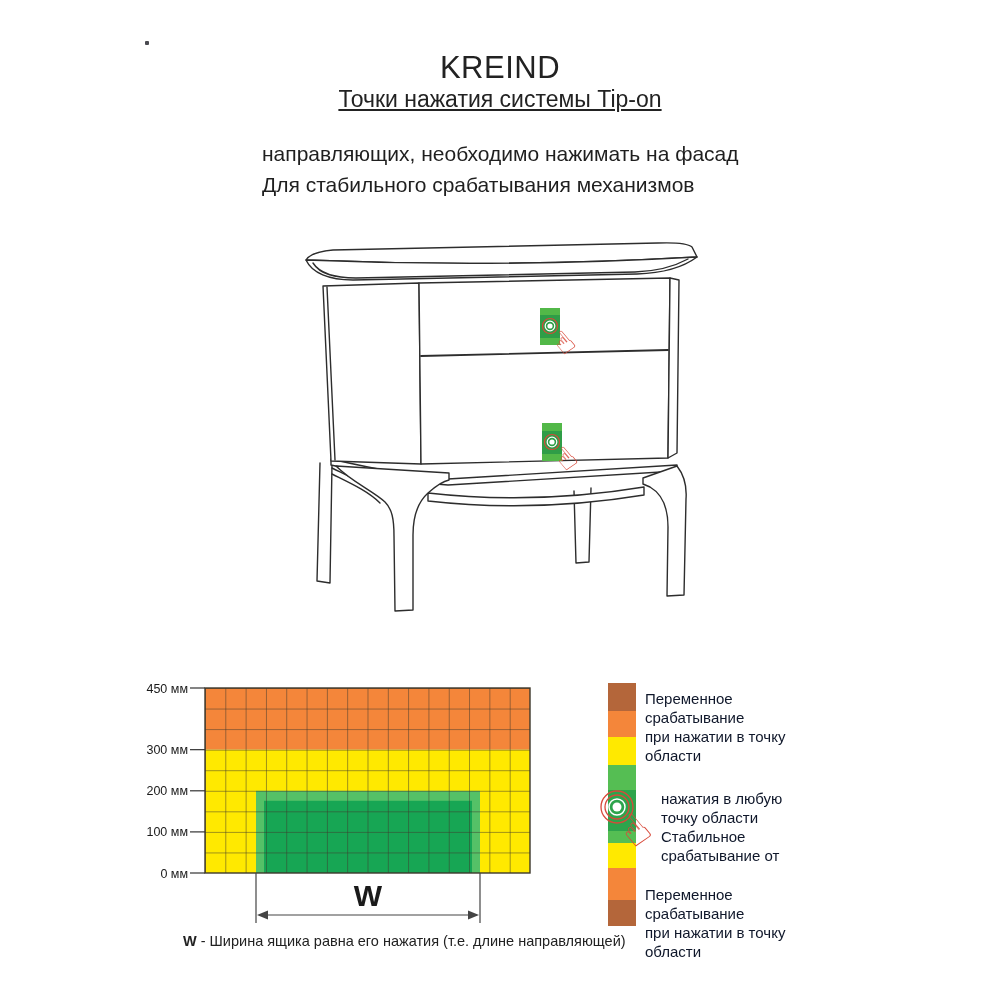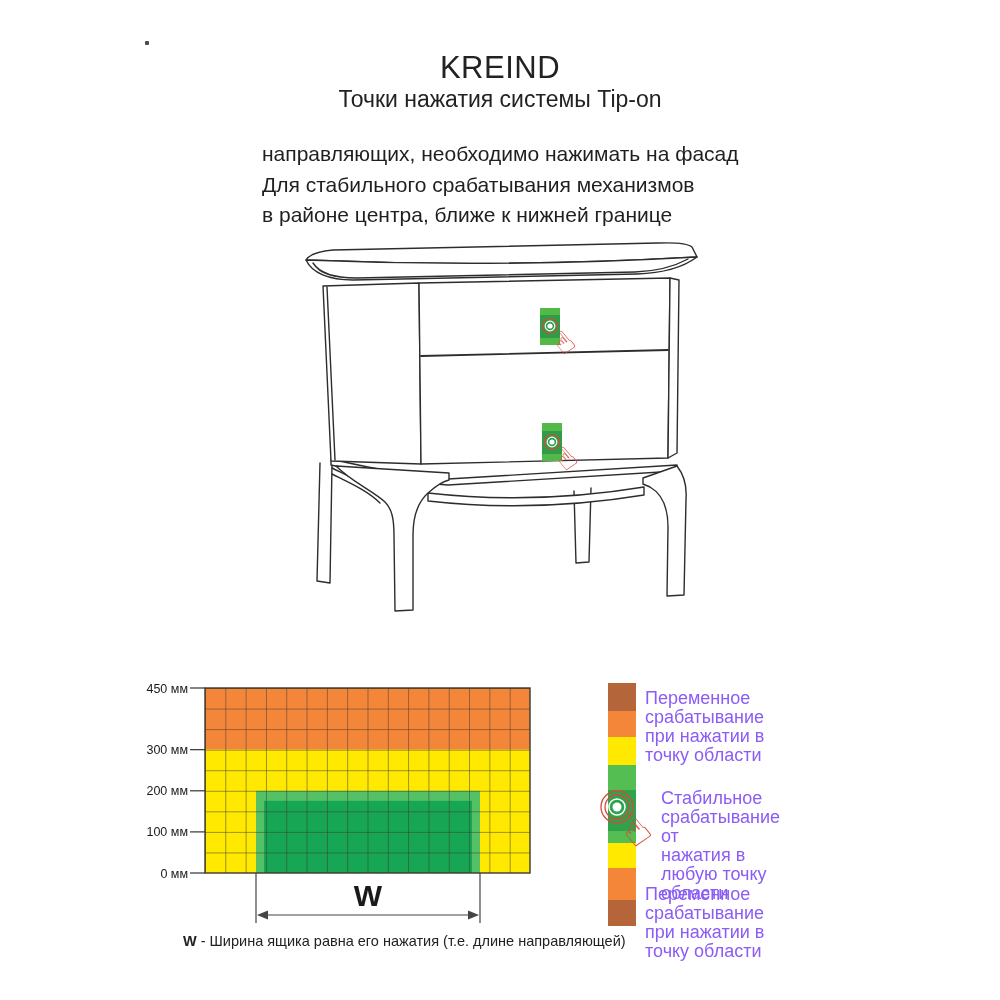--- a/index.html
+++ b/index.html
@@ -1,48 +1,47 @@
 <!DOCTYPE html>
 <html><head>
 <meta charset="utf-8">
 <style>
   html,body{margin:0;padding:0;background:#fff;}
   #stage{position:relative;width:802px;height:1000px;background:#fff;overflow:hidden;
          font-family:"Liberation Sans","DejaVu Sans",sans-serif;color:#1a1a1a;}
   .abs{position:absolute;}
   #brand{top:50px;left:0;width:1000px;text-align:center;font-size:31px;letter-spacing:.5px;color:#222;}
-  #subtitle{top:86px;left:0;width:1000px;text-align:center;font-size:23px;color:#222;}
+  #subtitle{top:86px;left:0;width:1000px;text-align:center;font-size:23px;color:#222;text-decoration:underline;}
   #description{top:139px;left:262px;width:480px;font-size:21px;line-height:30.5px;color:#1f1f1f;}
   #stray-dot{top:41px;left:145px;width:4px;height:4px;background:#4a4a50;border-radius:1px;}
   #furniture-svg{top:235px;left:230px;}
   #zone-svg{top:675px;left:140px;}
   #zone-caption{top:933px;left:183px;font-size:14.5px;color:#222;}
   #zone-caption b{font-weight:700;}
   #legend-bar-svg{top:683px;left:608px;}
   #legend-hand-svg{top:781px;left:592px;}
-  .legend-text{font-size:18px;line-height:19px;color:#8b5cf6;}
+  .legend-text{font-size:15px;line-height:19px;color:#0f172a;}
   #legend-text-1{top:689px;left:645px;}
   #legend-text-2{top:789px;left:661px;}
   #legend-text-3{top:885px;left:645px;}
   svg text{font-family:"Liberation Sans","DejaVu Sans",sans-serif;}
 </style>
 </head>
 <body>
 
 <div id="stage">
 
   <div class="abs" id="stray-dot"></div>
 
   <div class="abs" id="brand">KREIND</div>
   <div class="abs" id="subtitle">Точки нажатия системы Tip-on</div>
 
   <div class="abs" id="description">
     <div>направляющих, необходимо нажимать на фасад</div>
     <div>Для стабильного срабатывания механизмов</div>
-    <div>в районе центра, ближе к нижней границе</div>
   </div>
 
   <svg class="abs" id="furniture-svg" width="520" height="400" viewBox="0 0 520 400">
     <g stroke="#2d2d2d" stroke-width="1.4" fill="none" stroke-linejoin="round" stroke-linecap="round">
 
       <path d="M90,228 L87,346 L100,348 L102,229" fill="#fff"></path>
       <path d="M344,256 L346,328 L359,327 L361,253" fill="#fff"></path>
 
       <path d="M198,258 Q305,270 414,252 L414,260 Q305,278 198,266 Z" fill="#fff"></path>
 
@@ -150,21 +149,21 @@
     <g transform="translate(28,31) rotate(-40)">
       <text x="-13" y="38" font-size="42" fill="#D8493A">☝</text>
     </g>
   </svg>
 
   <div class="abs legend-text" id="legend-text-1">
     <div>Переменное срабатывание</div>
     <div>при нажатии в точку области</div>
   </div>
   <div class="abs legend-text" id="legend-text-2">
+    <div>нажатия в любую точку области</div>
     <div>Стабильное срабатывание от</div>
-    <div>нажатия в любую точку области</div>
   </div>
   <div class="abs legend-text" id="legend-text-3">
     <div>Переменное срабатывание</div>
     <div>при нажатии в точку области</div>
   </div>
 
 </div>
 
 </body></html>

